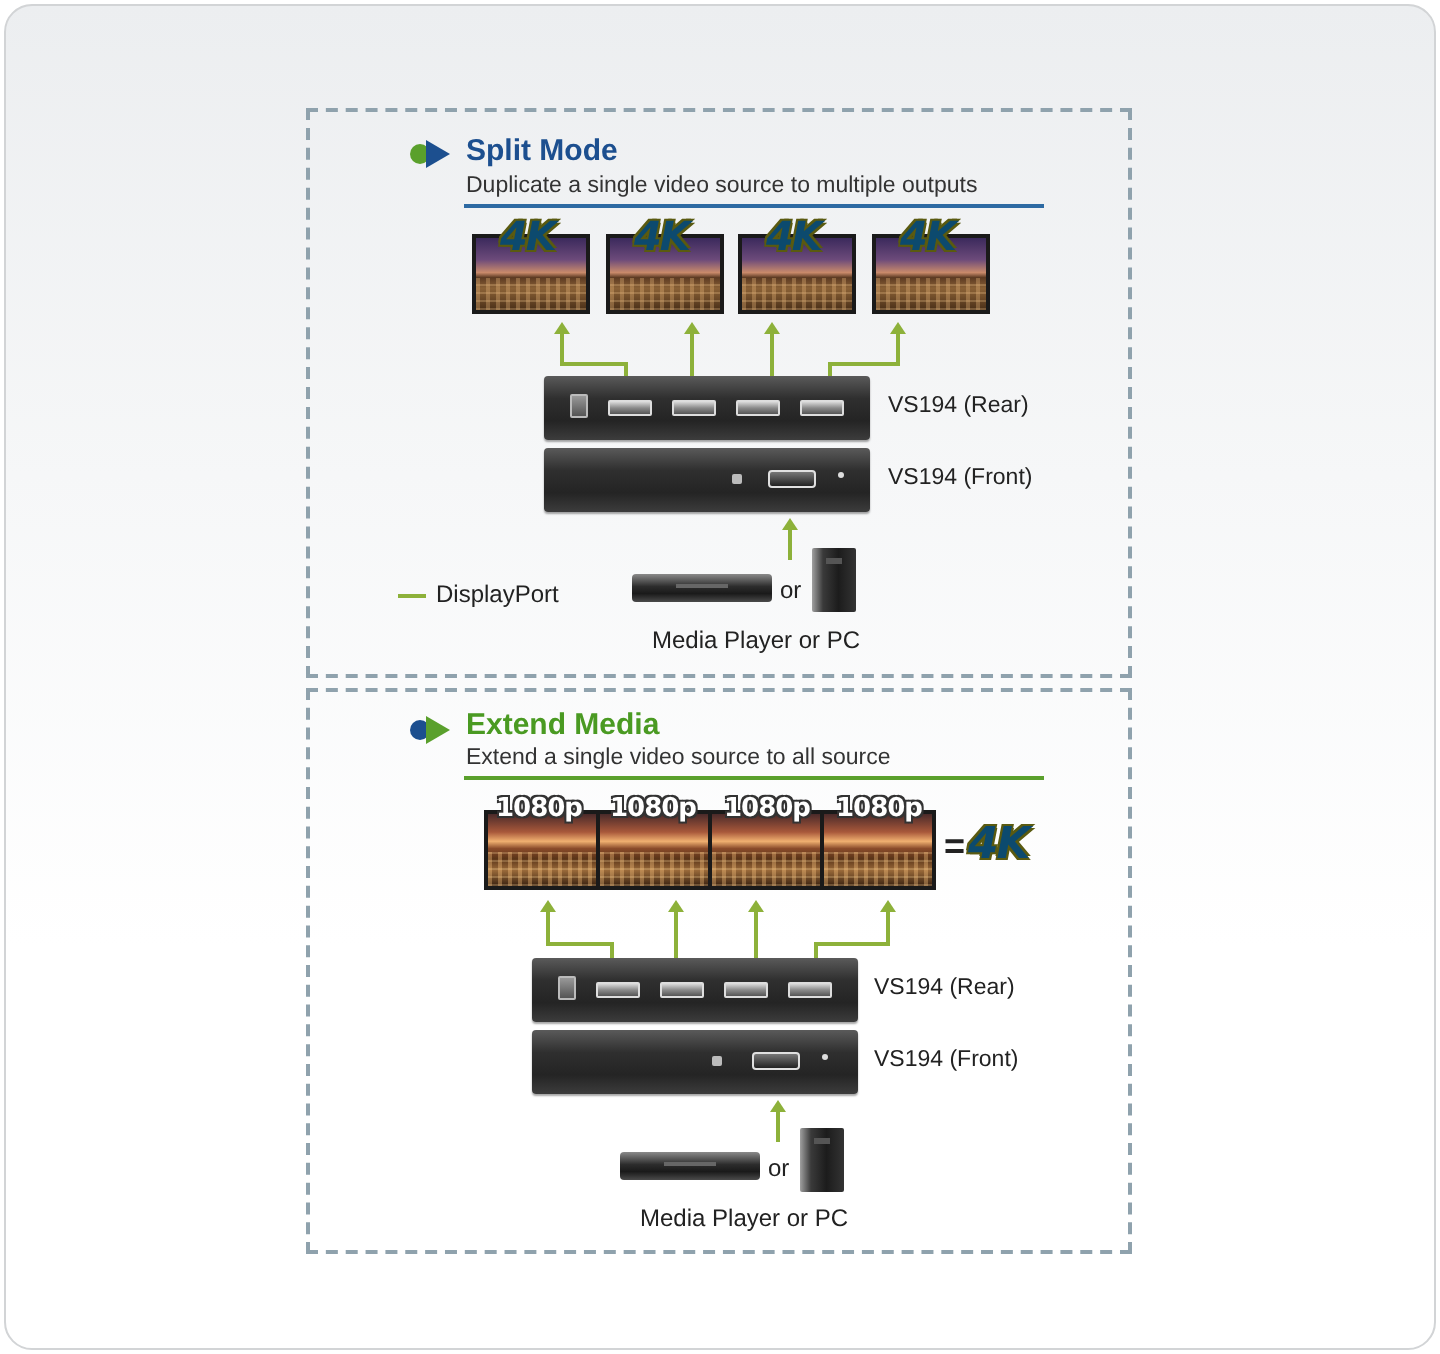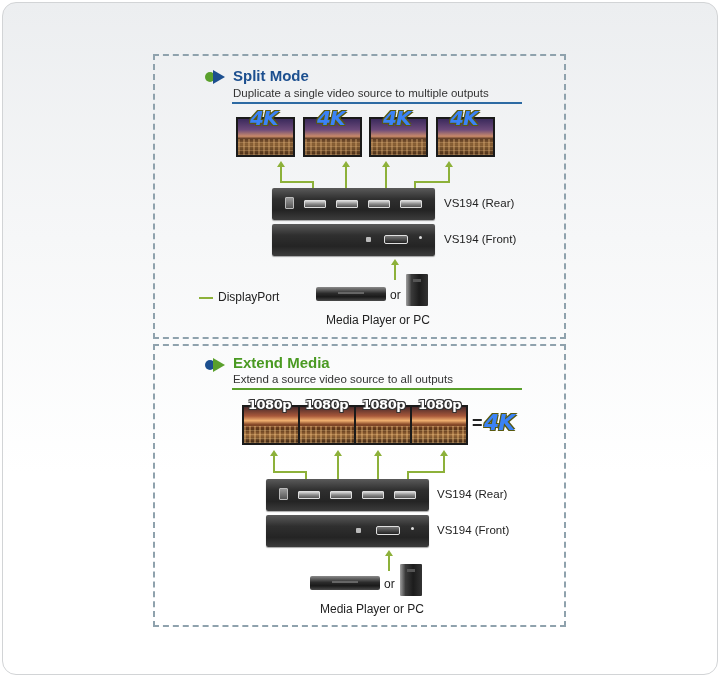--- a/index.html
+++ b/index.html
@@ -29,21 +29,21 @@
     background:
       linear-gradient(180deg, #3b2a5c 0%, #6c4a7a 30%, #c98a6a 48%, #5c3a22 55%, #8a6136 70%, #4a2f18 100%);
   }
   .monitor::after {
     content: ""; position: absolute; left: 0; right: 0; bottom: 0; height: 45%;
     background: repeating-linear-gradient(90deg, rgba(230,180,120,.35) 0 2px, rgba(0,0,0,0) 2px 5px),
                 repeating-linear-gradient(0deg, rgba(255,210,150,.25) 0 1px, rgba(0,0,0,0) 1px 4px);
   }
   .badge-4k {
     position: absolute; font-family: "DejaVu Sans", sans-serif; font-weight: bold; font-style: italic;
-    color: #3b82f6; font-size: 20px; letter-spacing: -1px;
+    color: #0c4a6e; font-size: 20px; letter-spacing: -1px;
     text-shadow: -1px -1px 0 #5a5a10, 1px -1px 0 #5a5a10, -1px 1px 0 #5a5a10, 1px 1px 0 #5a5a10;
     z-index: 2; line-height: 1;
   }
   .wall {
     position: absolute; height: 40px; border: 2px solid #1a1a1a; background: #1a1a1a; display: flex; gap: 2px;
   }
   .wall .pane { flex: 1; position: relative;
     background: linear-gradient(180deg, #4a2a2a 0%, #a8583a 25%, #f0b070 38%, #8a4b2a 48%, #5a3418 62%, #9a6a3a 78%, #3a2210 100%); }
   .wall .pane::after {
     content: ""; position: absolute; left: 0; right: 0; bottom: 0; height: 48%;
@@ -164,21 +164,21 @@
   <span class="legend-label">DisplayPort</span>
 </div>
 
 <div class="frame" id="frame-extend"></div>
 
 <div class="mode-icon" style="left:205px; top:358px;">
   <span class="dot" style="background:#1c4f8f;"></span>
   <span class="tri" style="border-left-color:#5aa02c;"></span>
 </div>
 <div class="mode-title" style="left:233px; top:354px; color:#4a9a22;">Extend Media</div>
-<div class="mode-sub" style="left:233px; top:373px;">Extend a source video source to all outputs</div>
+<div class="mode-sub" style="left:233px; top:373px;">Extend a single video source to all source</div>
 <div class="rule" style="left:232px; top:388px; width:290px; background:#5aa02c;"></div>
 
 <div class="wall" style="left:242px; top:405px; width:226px;">
   <div class="pane"></div>
   <div class="pane"></div>
   <div class="pane"></div>
   <div class="pane"></div>
 </div>
 <div class="res-label" style="left:248px; top:397px;">1080p</div>
 <div class="res-label" style="left:305px; top:397px;">1080p</div>

